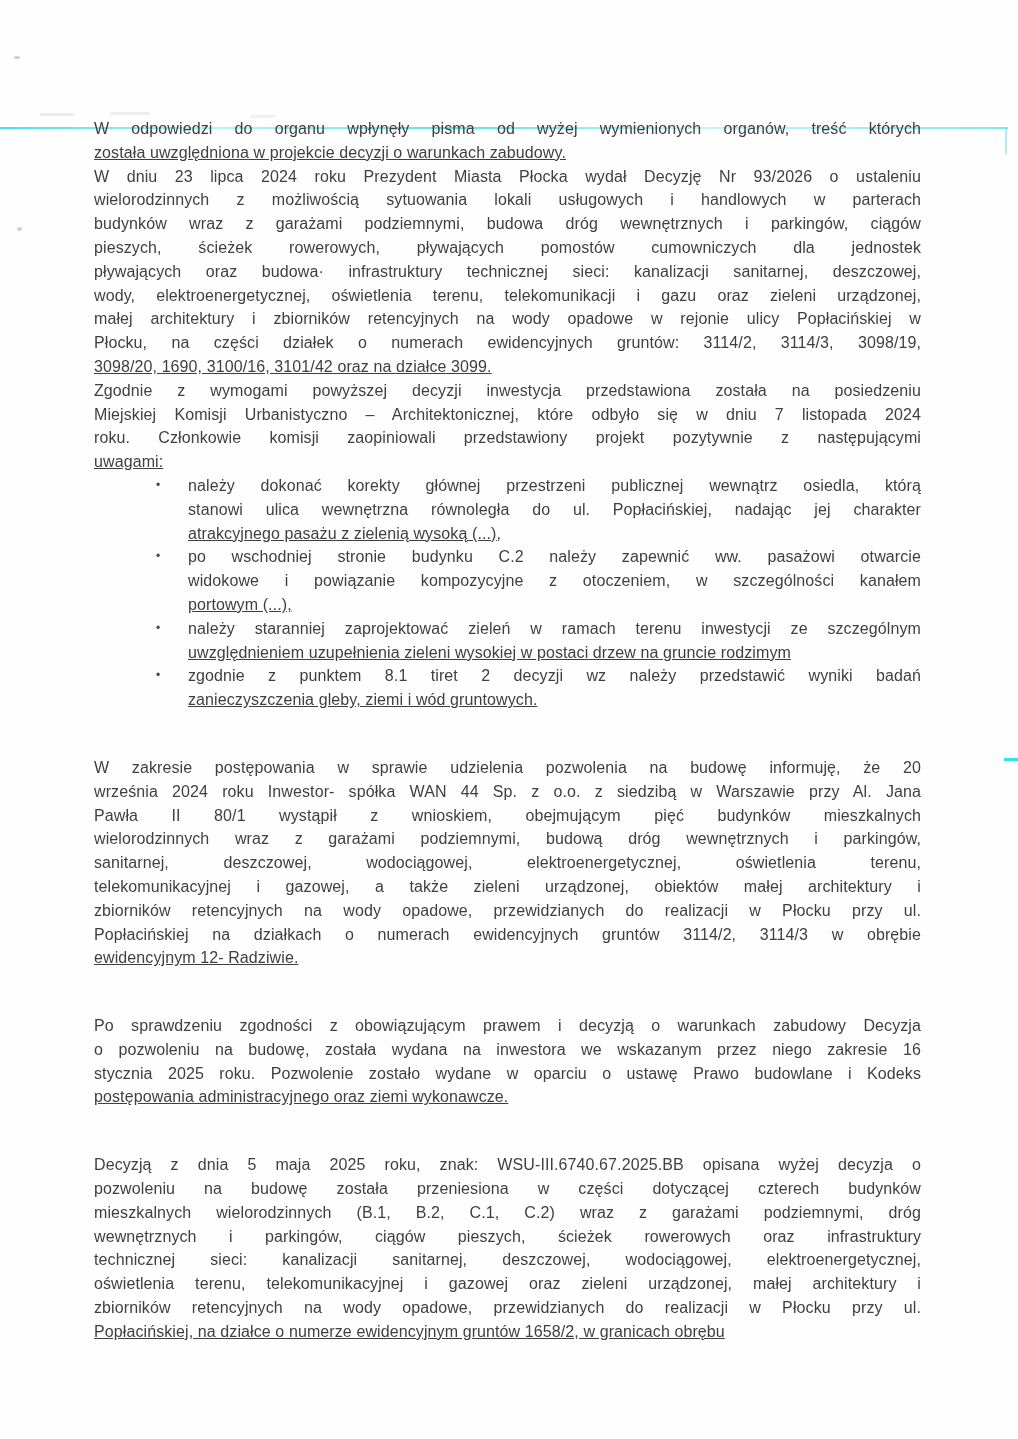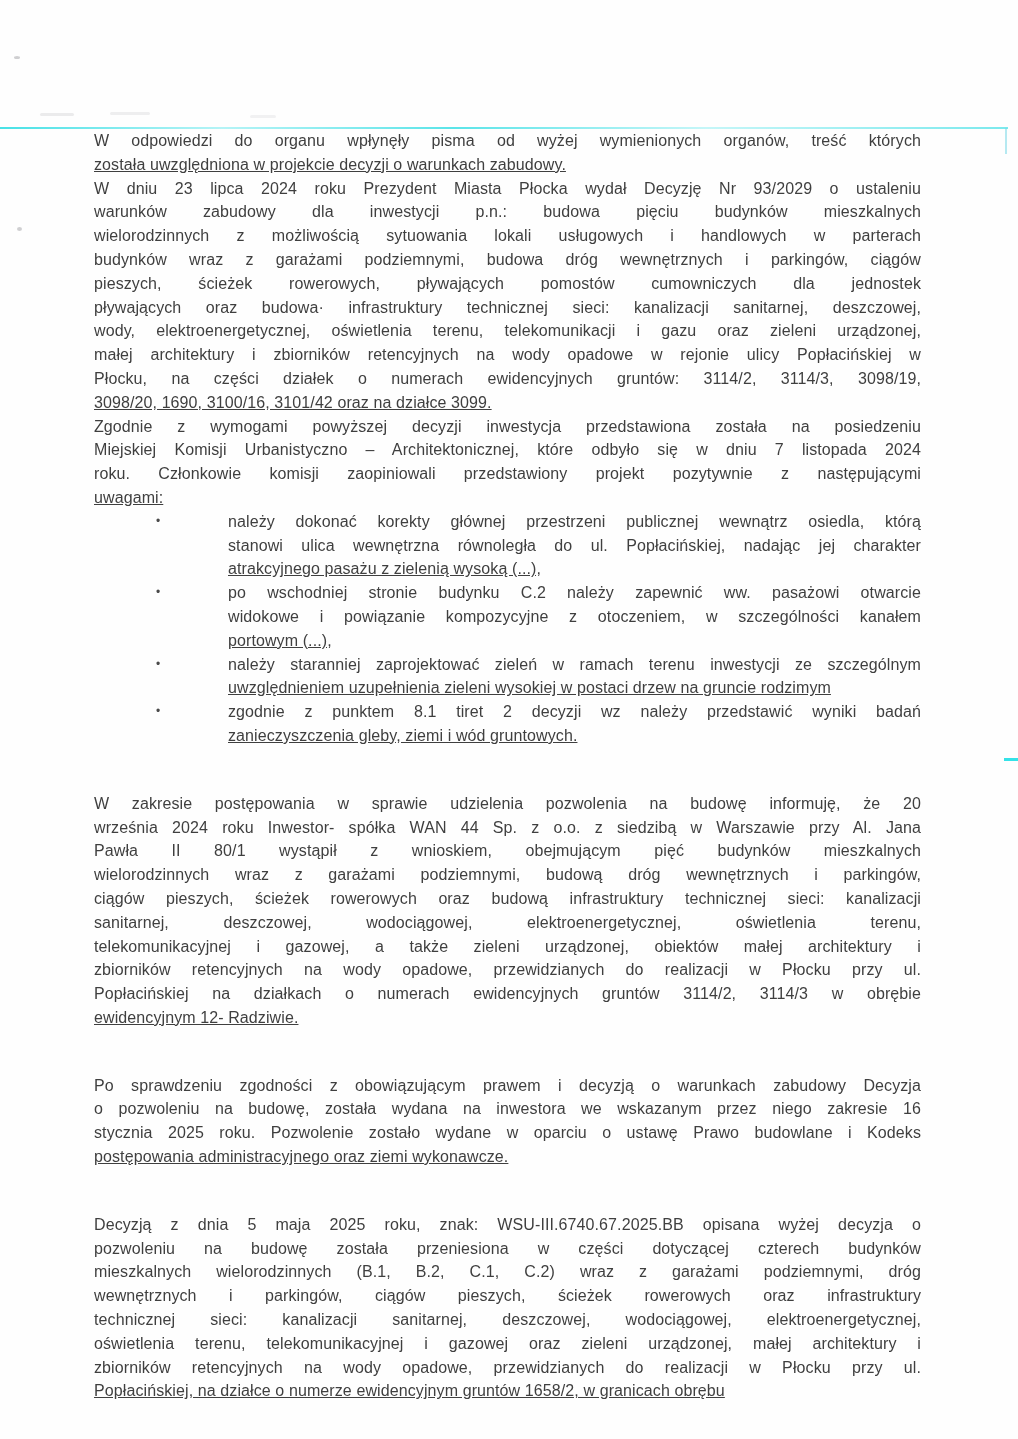--- a/index.html
+++ b/index.html
@@ -53,21 +53,21 @@
   .s1 { left: 14px;  top: 56px;  width: 6px; height: 3px; }
   .s2 { left: 17px;  top: 227px; width: 5px; height: 4px; }
   .s3 { left: 40px;  top: 113px; width: 34px; height: 3px; background: rgba(150,150,155,0.18); border-radius: 2px; }
   .s4 { left: 110px; top: 112px; width: 40px; height: 3px; background: rgba(150,150,155,0.15); border-radius: 2px; }
   .s5 { left: 250px; top: 115px; width: 26px; height: 3px; background: rgba(150,150,155,0.12); border-radius: 2px; }
 
   
   .doc {
     position: absolute;
     left: 94px;
-    top: 129px;
+    top: 117px;
     width: 827px;
     color: #3f3f3f;
     font-size: 16px;
     line-height: 23.8px;
     letter-spacing: 0.1px;
   }
   .block { margin: 0; }
   .block.gap { margin-top: 44px; }
   .ln {
     text-align: justify;
@@ -78,42 +78,41 @@
   .bullet { display: flex; }
   .bullet .marker {
     width: 94px;
     box-sizing: border-box;
     padding-left: 62px;
     font-size: 12px;
     line-height: 23.8px;
     color: #4a4a4a;
     flex: 0 0 auto;
   }
-  .bullet .btext { flex: 1 1 auto; margin-left: 40px; }
+  .bullet .btext { flex: 1 1 auto; }
 </style>
 </head>
 <body>
 
 <div class="page">
   <div class="speck s1"></div>
   <div class="speck s2"></div>
   <div class="speck s3"></div>
   <div class="speck s4"></div>
   <div class="speck s5"></div>
   <div class="rule-top"></div>
   <div class="tick-v"></div>
   <div class="dash-right"></div>
   <div class="doc">
       <div class="block">
         <div class="ln">W odpowiedzi do organu wpłynęły pisma od wyżej wymienionych organów, treść których</div>
         <div class="ln last">została uwzględniona w projekcie decyzji o warunkach zabudowy.</div>
       </div>
       <div class="block">
-        <div class="ln">W dniu 23 lipca 2024 roku Prezydent Miasta Płocka wydał Decyzję Nr 93/2029 o ustaleniu</div>
-        <div class="ln">warunków zabudowy dla inwestycji p.n.: budowa pięciu budynków mieszkalnych</div>
+        <div class="ln">W dniu 23 lipca 2024 roku Prezydent Miasta Płocka wydał Decyzję Nr 93/2026 o ustaleniu</div>
         <div class="ln">wielorodzinnych z możliwością sytuowania lokali usługowych i handlowych w parterach</div>
         <div class="ln">budynków wraz z garażami podziemnymi, budowa dróg wewnętrznych i parkingów, ciągów</div>
         <div class="ln">pieszych, ścieżek rowerowych, pływających pomostów cumowniczych dla jednostek</div>
         <div class="ln">pływających oraz budowa· infrastruktury technicznej sieci: kanalizacji sanitarnej, deszczowej,</div>
         <div class="ln">wody, elektroenergetycznej, oświetlenia terenu, telekomunikacji i gazu oraz zieleni urządzonej,</div>
         <div class="ln">małej architektury i zbiorników retencyjnych na wody opadowe w rejonie ulicy Popłacińskiej w</div>
         <div class="ln">Płocku, na części działek o numerach ewidencyjnych gruntów: 3114/2, 3114/3, 3098/19,</div>
         <div class="ln last">3098/20, 1690, 3100/16, 3101/42 oraz na działce 3099.</div>
       </div>
       <div class="block">
@@ -152,21 +151,20 @@
             <div class="ln">zgodnie z punktem 8.1 tiret 2 decyzji wz należy przedstawić wyniki badań</div>
             <div class="ln last">zanieczyszczenia gleby, ziemi i wód gruntowych.</div>
           </div>
         </div>
       </div>
       <div class="block gap">
         <div class="ln">W zakresie postępowania w sprawie udzielenia pozwolenia na budowę informuję, że 20</div>
         <div class="ln">września 2024 roku Inwestor- spółka WAN 44 Sp. z o.o. z siedzibą w Warszawie przy Al. Jana</div>
         <div class="ln">Pawła II 80/1 wystąpił z wnioskiem, obejmującym pięć budynków mieszkalnych</div>
         <div class="ln">wielorodzinnych wraz z garażami podziemnymi, budową dróg wewnętrznych i parkingów,</div>
-        <div class="ln">ciągów pieszych, ścieżek rowerowych oraz budową infrastruktury technicznej sieci: kanalizacji</div>
         <div class="ln">sanitarnej, deszczowej, wodociągowej, elektroenergetycznej, oświetlenia terenu,</div>
         <div class="ln">telekomunikacyjnej i gazowej, a także zieleni urządzonej, obiektów małej architektury i</div>
         <div class="ln">zbiorników retencyjnych na wody opadowe, przewidzianych do realizacji w Płocku przy ul.</div>
         <div class="ln">Popłacińskiej na działkach o numerach ewidencyjnych gruntów 3114/2, 3114/3 w obrębie</div>
         <div class="ln last">ewidencyjnym 12- Radziwie.</div>
       </div>
       <div class="block gap">
         <div class="ln">Po sprawdzeniu zgodności z obowiązującym prawem i decyzją o warunkach zabudowy Decyzja</div>
         <div class="ln">o pozwoleniu na budowę, została wydana na inwestora we wskazanym przez niego zakresie 16</div>
         <div class="ln">stycznia 2025 roku. Pozwolenie zostało wydane w oparciu o ustawę Prawo budowlane i Kodeks</div>

